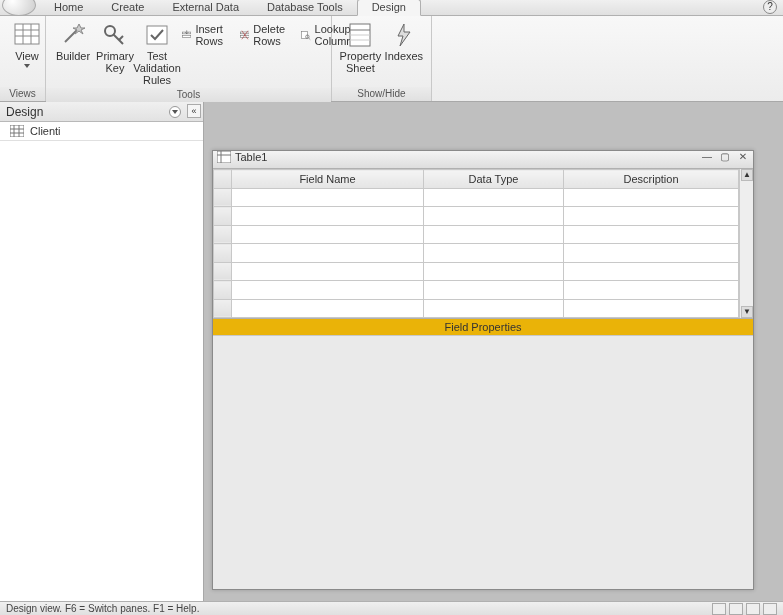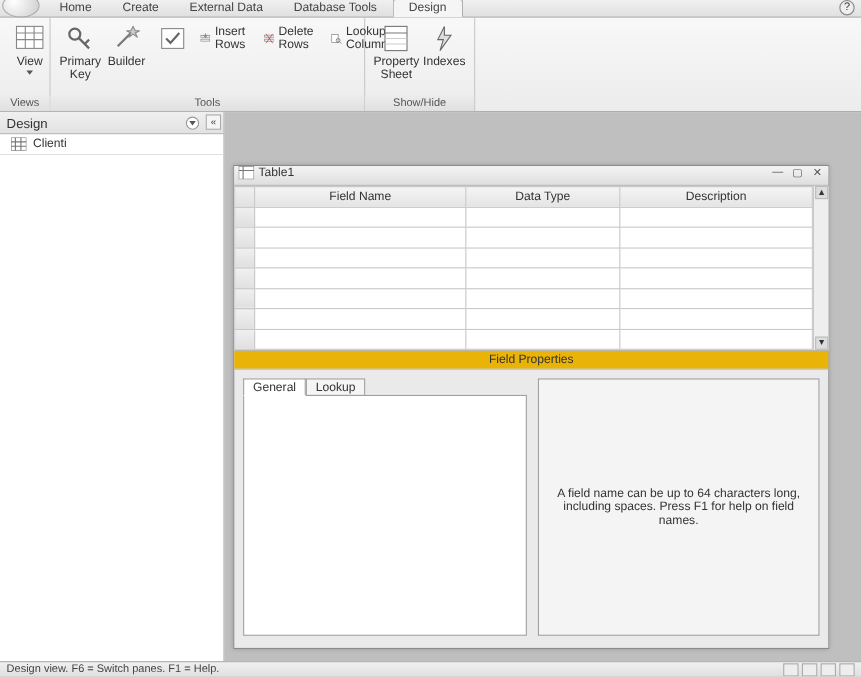--- a/index.html
+++ b/index.html
@@ -336,39 +336,41 @@
         <span class="drop-arrow"></span>
       </div>
     </div>
     <div class="ribbon-group-label">Views</div>
   </div>
 
   <div class="ribbon-group" style="width:286px">
     <div class="ribbon-group-body">
       <div class="big-btn">
         <svg class="ico" viewBox="0 0 28 26">
+          <line x1="6" y1="20" x2="20" y2="6" stroke="#777" stroke-width="2"></line>
+          <path d="M20 2 L22 6 L26 6 L22 8 L24 12 L20 9 L16 12 L18 8 L14 6 L18 6 Z" fill="#ccc" stroke="#888"></path>
+        </svg>
+        <span class="lbl">Builder</span>
+      </div>
+      <div class="big-btn">
+        <svg class="ico" viewBox="0 0 28 26">
           <circle cx="9" cy="9" r="5" fill="none" stroke="#666" stroke-width="2"></circle>
           <line x1="12" y1="12" x2="22" y2="22" stroke="#666" stroke-width="2"></line>
           <line x1="18" y1="18" x2="22" y2="14" stroke="#666" stroke-width="2"></line>
         </svg>
         <span class="lbl" style="white-space:pre-line">Primary
 Key</span>
-      </div>
-      <div class="big-btn">
-        <svg class="ico" viewBox="0 0 28 26">
-          <line x1="6" y1="20" x2="20" y2="6" stroke="#777" stroke-width="2"></line>
-          <path d="M20 2 L22 6 L26 6 L22 8 L24 12 L20 9 L16 12 L18 8 L14 6 L18 6 Z" fill="#ccc" stroke="#888"></path>
-        </svg>
-        <span class="lbl">Builder</span>
       </div>
       <div class="big-btn">
         <svg class="ico" viewBox="0 0 28 26">
           <rect x="4" y="4" width="20" height="18" fill="#fff" stroke="#888"></rect>
           <path d="M8 13 L12 17 L20 8" fill="none" stroke="#666" stroke-width="2"></path>
         </svg>
+        <span class="lbl" style="white-space:pre-line">Test Validation
+Rules</span>
       </div>
       <div class="small-btn-col">
         <div class="small-btn">
           <svg class="sico" viewBox="0 0 16 16">
             <rect x="1" y="3" width="14" height="3" fill="#fff" stroke="#777"></rect>
             <rect x="1" y="9" width="14" height="3" fill="#fff" stroke="#777"></rect>
             <line x1="8" y1="0" x2="8" y2="6" stroke="#555"></line>
             <polyline points="5,3 8,6 11,3" fill="none" stroke="#555"></polyline>
           </svg>
           <span>Insert Rows</span>
@@ -516,32 +518,20 @@
         </tbody>
           </table>
         <div class="grid-scroll">
           <div class="up">▲</div>
           <div class="dn">▼</div>
         </div>
       </div>
 
       <div class="fp-label">Field Properties</div>
 
-      <div class="fp-body">
-        <div class="fp-left">
-          <div class="fp-tabs">
-            <div class="fp-tab active">General</div>
-            <div class="fp-tab">Lookup</div>
-          </div>
-          <div class="fp-pane"></div>
-        </div>
-        <div class="fp-right">
-          <span>A field name can be up to 64 characters long, including spaces.  Press F1 for help on field names.</span>
-        </div>
-      </div>
 
     </div>
   </div>
 
 </div>
 
 <div class="status">
   <span>Design view.  F6 = Switch panes.  F1 = Help.</span>
   <div class="status-icons">
     <span></span>

